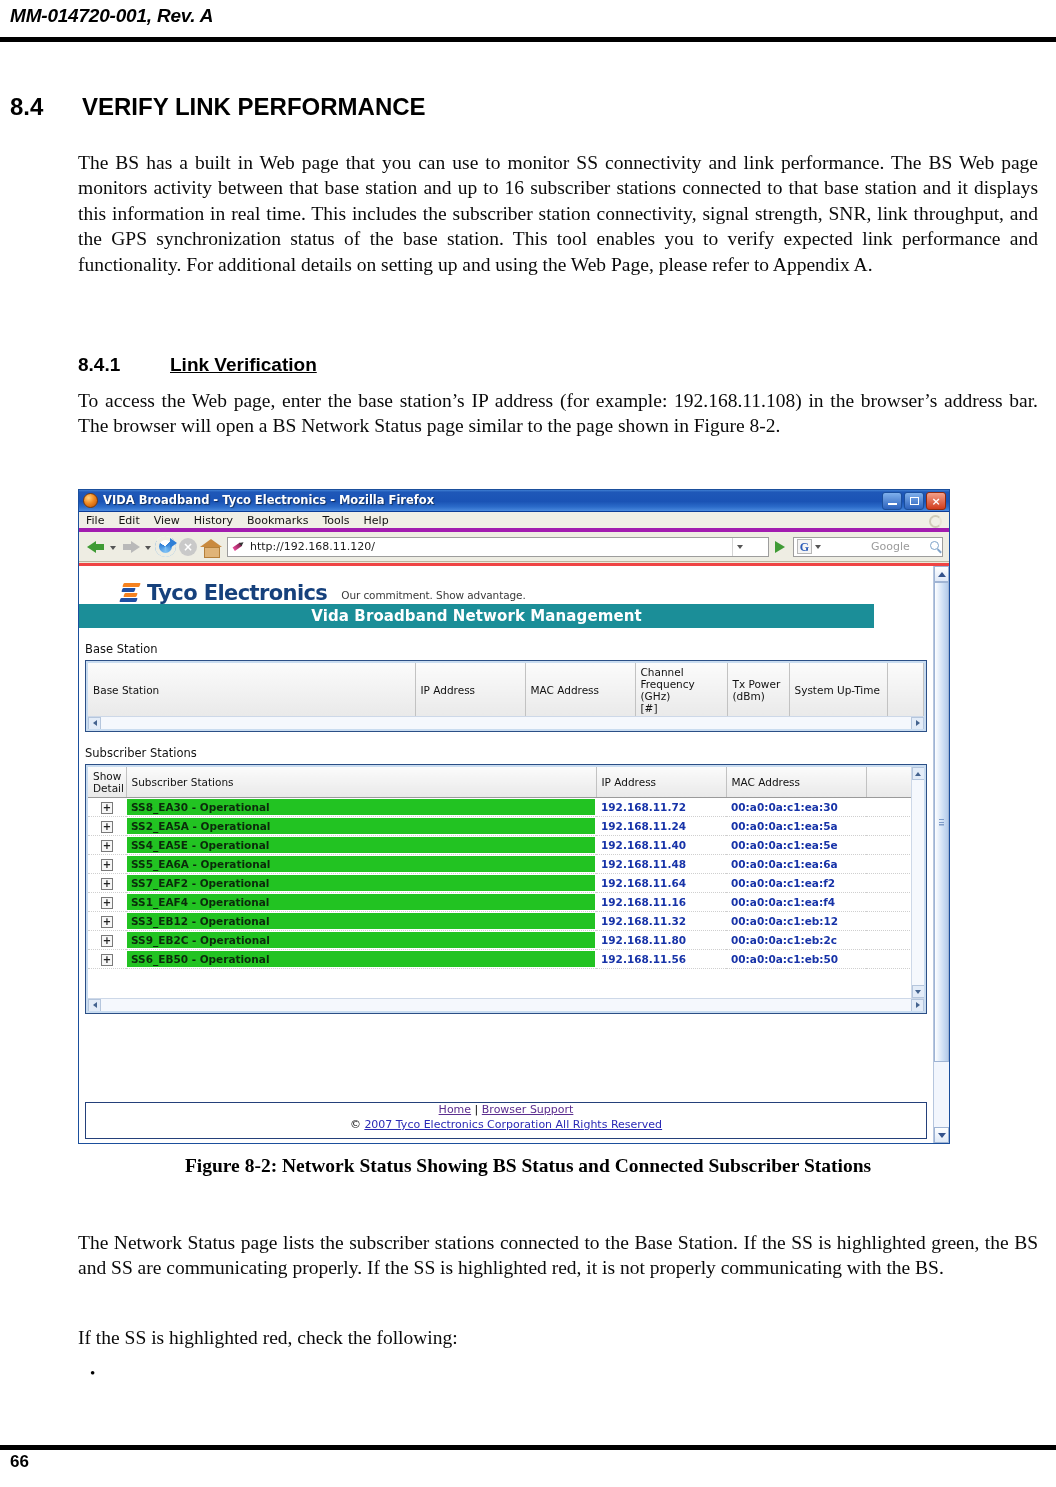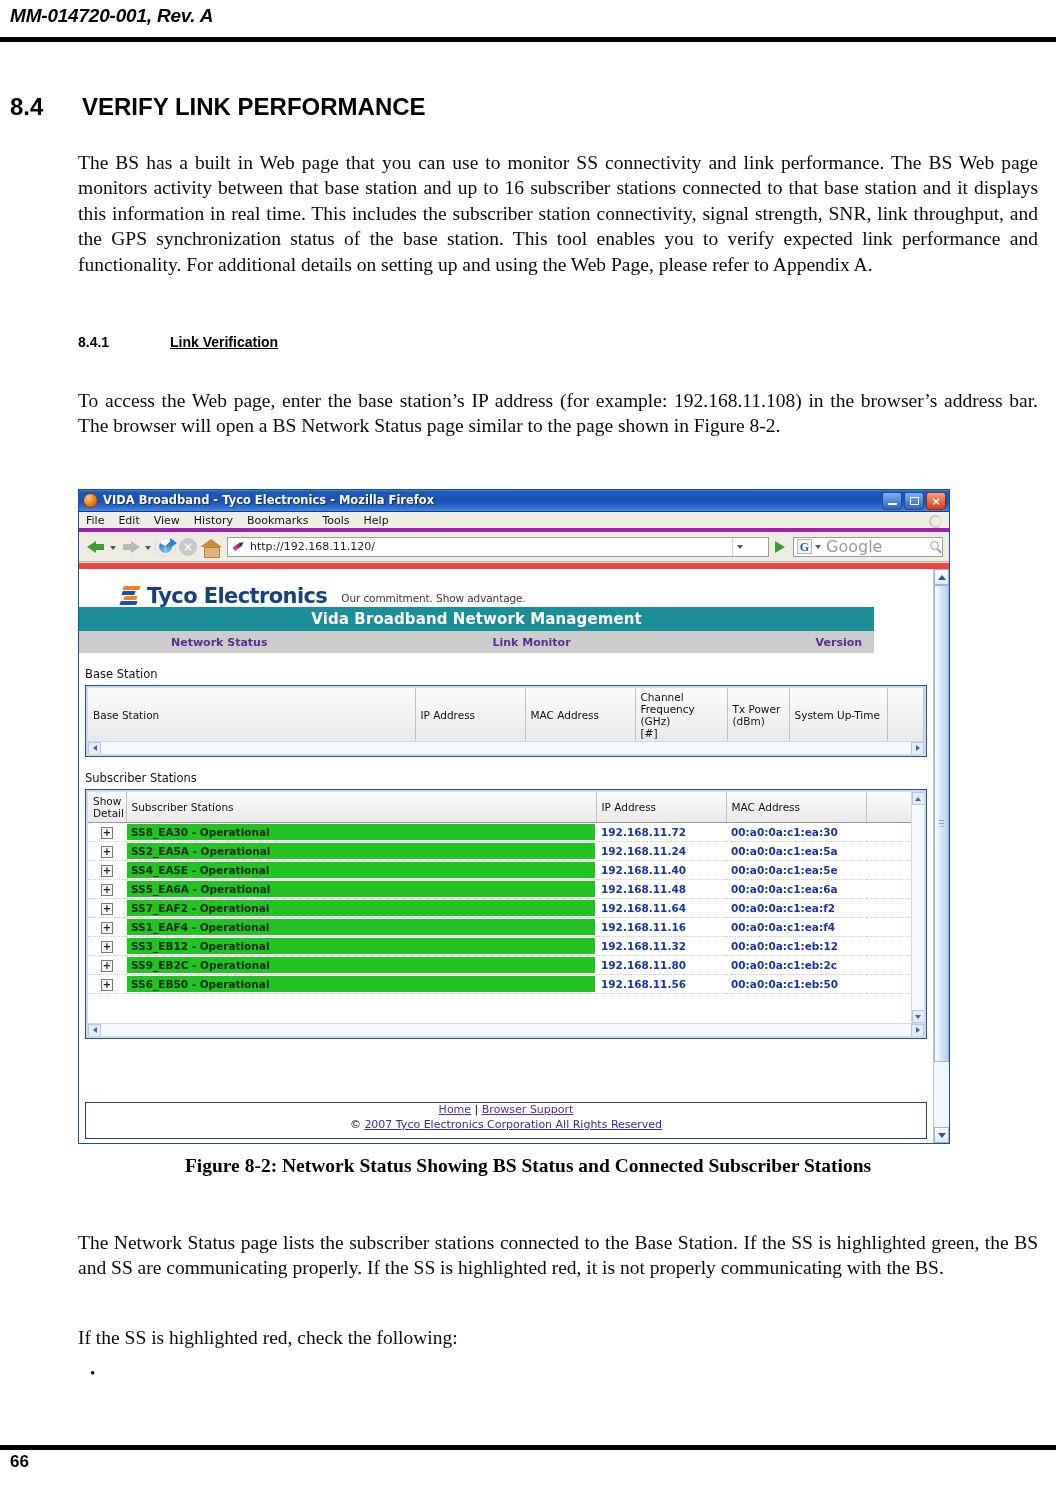--- a/index.html
+++ b/index.html
@@ -30,23 +30,23 @@
 
   
   .h1sec {
     position: absolute; left: 10px; top: 93px; width: 1030px;
     font-family: "Liberation Sans", sans-serif;
     font-weight: bold; font-size: 24px;
   }
   .h1sec .num { display: inline-block; width: 72px; }
 
   .h2sec {
-    position: absolute; left: 78px; top: 334px; width: 960px;
+    position: absolute; left: 78px; top: 354px; width: 960px;
     font-family: "Liberation Sans", sans-serif;
-    font-weight: bold; font-size: 14px;
+    font-weight: bold; font-size: 19px;
   }
   .h2sec .num { display: inline-block; width: 92px; }
   .h2sec .ttl { text-decoration: underline; }
 
   
   .para {
     position: absolute;
     font-size: 19.5px;
     line-height: 25.4px;
     text-align: justify;
@@ -180,32 +180,32 @@
     width:150px; height:20px; background:#fff; border:1px solid #9d9d9d;
     display:flex; align-items:center; gap:3px; padding-left:3px; position:relative;
   }
   .searchbox .glogo {
     font-family:"Liberation Serif",serif; font-weight:bold; font-size:12px;
     color:#2a5bb8; border:1px solid #b7b7b7; background:#f4f4f4; width:15px;height:15px;
     display:flex;align-items:center;justify-content:center; line-height:1;
   }
   .searchbox .dd2{width:8px;position:relative;height:16px;}
   .searchbox .dd2::after{content:"";position:absolute;left:0;top:6px;border-left:3px solid transparent;border-right:3px solid transparent;border-top:4px solid #555;}
-  .searchbox .ph { font-size:16px; color:#9b9b9b; }
+  .searchbox .ph { font-size:11px; color:#9b9b9b;margin-left:45px; }
   .searchbox .mag {
     position:absolute; right:3px; top:3px; width:9px;height:9px;border-radius:50%;
     border:1.5px solid #7fa3c9;
   }
   .searchbox .mag::after{content:"";position:absolute;right:-4px;bottom:-3px;width:5px;height:1.5px;background:#7fa3c9;transform:rotate(45deg);}
 
   
   .viewport {
     position: absolute; left:0; right:0; top:73px; bottom:0;
     background:#bef264;
-    border-top:6px solid #ef4444;
+    border-top:3px solid #ef4444;
     overflow:hidden;
   }
   .pagearea { position:absolute; left:0; top:0; right:16px; bottom:0; background:#fff; overflow:hidden; }
 
   
   .vscroll-outer {
     position:absolute; right:0; top:0; bottom:0; width:16px;
     background:#f4f7fd; border-left:1px solid #b6c6de;
     display:flex; flex-direction:column;
   }
@@ -437,25 +437,20 @@
                   <i class="b3"></i>
                   <i class="b4"></i>
               </div>
               <div class="tyco-name">Tyco Electronics</div>
             </div>
             <div class="tagline">Our commitment. Show advantage.</div>
           </div>
 
           <div class="teal-band">Vida Broadband Network Management</div>
 
-          <div class="navstrip">
-            <a class="n1">Network Status</a>
-            <a class="n2">Link Monitor</a>
-            <a class="n3">Version</a>
-          </div>
 
           <div class="sect-label">Base Station</div>
           <div class="panel bs">
             <div class="gridwrap">
               <table class="g">
                 <colgroup>
                   <col style="width:327px">
                     <col style="width:110px">
                     <col style="width:110px">
                   <col style="width:92px">

